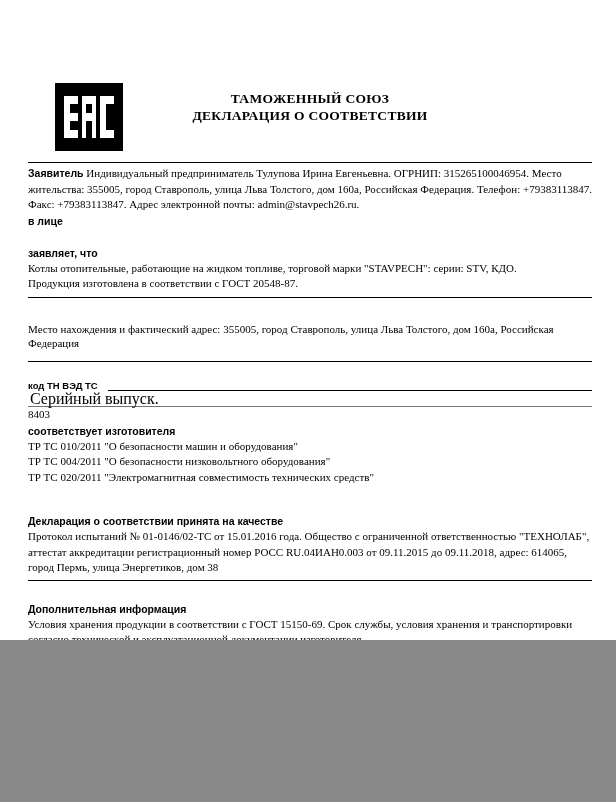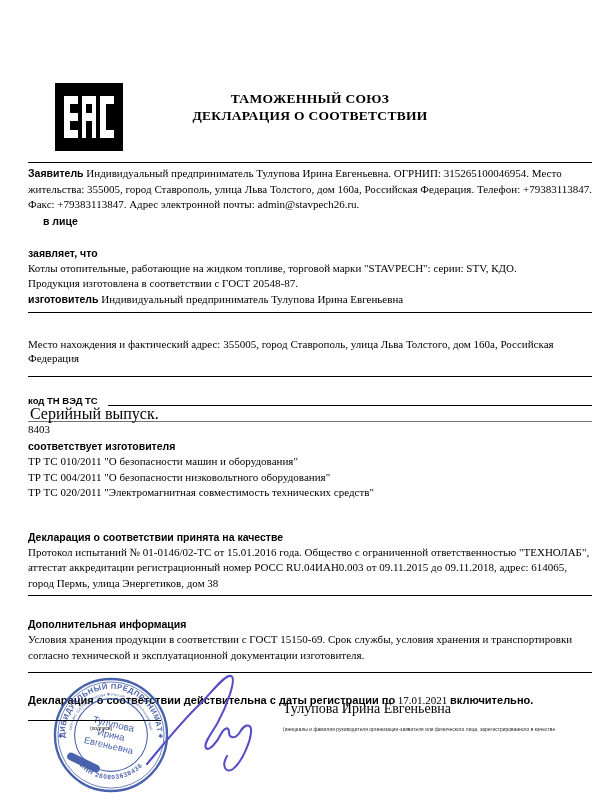--- a/index.html
+++ b/index.html
@@ -1,32 +1,32 @@
 <!DOCTYPE html>
 <html><head>
 <meta charset="utf-8">
 <style>
   * { margin:0; padding:0; box-sizing:border-box; }
   html,body { background:#888; }
   .page {
-    position:relative; width:616px; height:802px; background:#ffffff;
+    position:relative; width:616px; height:640px; background:#ffffff;
     font-family:"Liberation Serif", serif; color:#000; overflow:hidden;
     margin:0 auto;
   }
   .eac { position:absolute; left:55px; top:83px; width:68px; height:68px; }
   .title {
     position:absolute; left:28px; top:90px; width:564px; text-align:center;
     font-weight:bold; font-size:13.5px; line-height:17px; letter-spacing:0.3px;
   }
   .col { position:absolute; left:28px; top:162px; width:564px; }
   .rule { border-top:1px solid #000; height:0; }
   .slabel { font-family:"Liberation Sans", sans-serif; font-weight:bold; font-size:10.5px; }
   .para { font-size:11px; line-height:15.5px; }
   .applicant { margin-top:3px; }
-  .in-person { margin-top:1px; line-height:15px;margin-left:15px; }
+  .in-person { margin-top:1px; line-height:15px; }
   .declares { margin-top:17px; line-height:15px; }
   .manuf { }
   .hr2 { margin-top:5px; }
   .location {
     margin-top:24px; border-bottom:1px solid #000; padding-bottom:11px;
     font-size:11px; line-height:14px;
   }
   .tnved-row { margin-top:18px; display:flex; align-items:center; font-size:9.5px; }
   .fill-line { flex:1; border-bottom:1px solid #000; margin-left:10px; height:11px; }
   .serial { margin-top:1px; border-bottom:1px solid #737373; padding-bottom:0; font-size:16px; line-height:14px; padding-left:2px;}
@@ -79,21 +79,20 @@
 
   <div class="col">
     <div class="rule"></div>
 
     <p class="para applicant"><span class="slabel">Заявитель</span> <span>Индивидуальный предприниматель Тулупова Ирина Евгеньевна.  ОГРНИП: 315265100046954. Место жительства: 355005, город Ставрополь, улица Льва Толстого, дом 160а, Российская Федерация. Телефон: +79383113847. Факс: +79383113847. Адрес электронной почты: admin@stavpech26.ru.</span></p>
     <p class="slabel in-person">в лице</p>
 
     <p class="slabel declares">заявляет, что</p>
     <p class="para">Котлы отопительные, работающие на жидком топливе, торговой марки "STAVPECH": серии: STV, КДО.</p>
     <p class="para">Продукция изготовлена в соответствии с ГОСТ 20548-87.</p>
-    <p class="para manuf"><span class="slabel">изготовитель</span> <span>Индивидуальный предприниматель Тулупова Ирина Евгеньевна</span></p>
 
     <div class="rule hr2"></div>
 
     <div class="location">Место нахождения и фактический адрес: 355005, город Ставрополь, улица Льва Толстого, дом 160а, Российская Федерация</div>
 
     <div class="tnved-row">
       <span class="slabel" style="font-size:9.5px;">код ТН ВЭД ТС</span>
       <span class="fill-line"></span>
     </div>
     <div class="serial">Серийный выпуск.</div>

